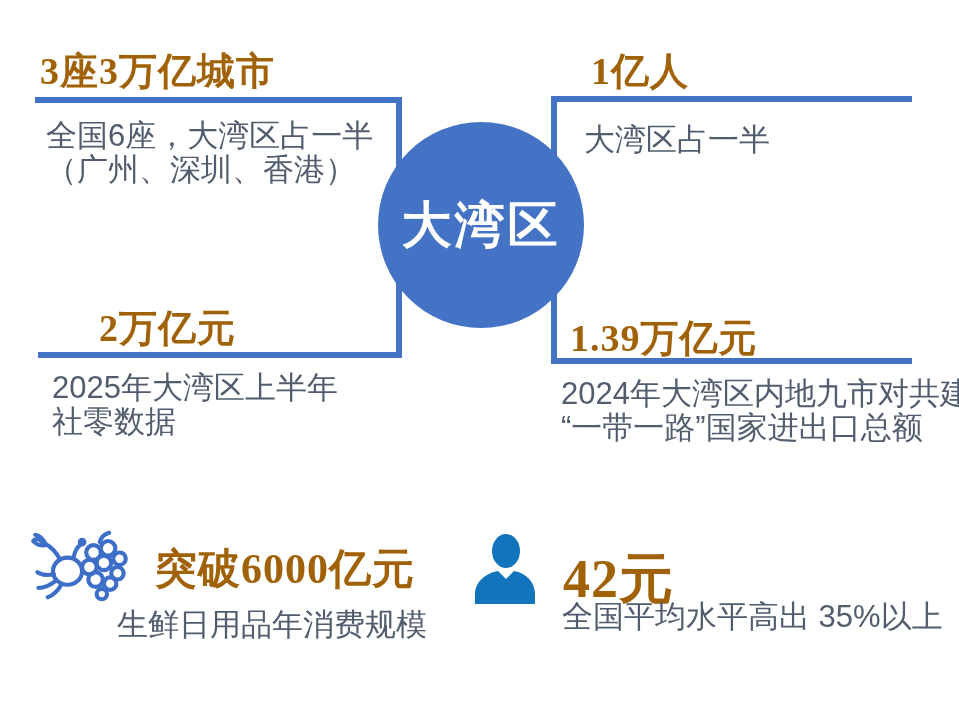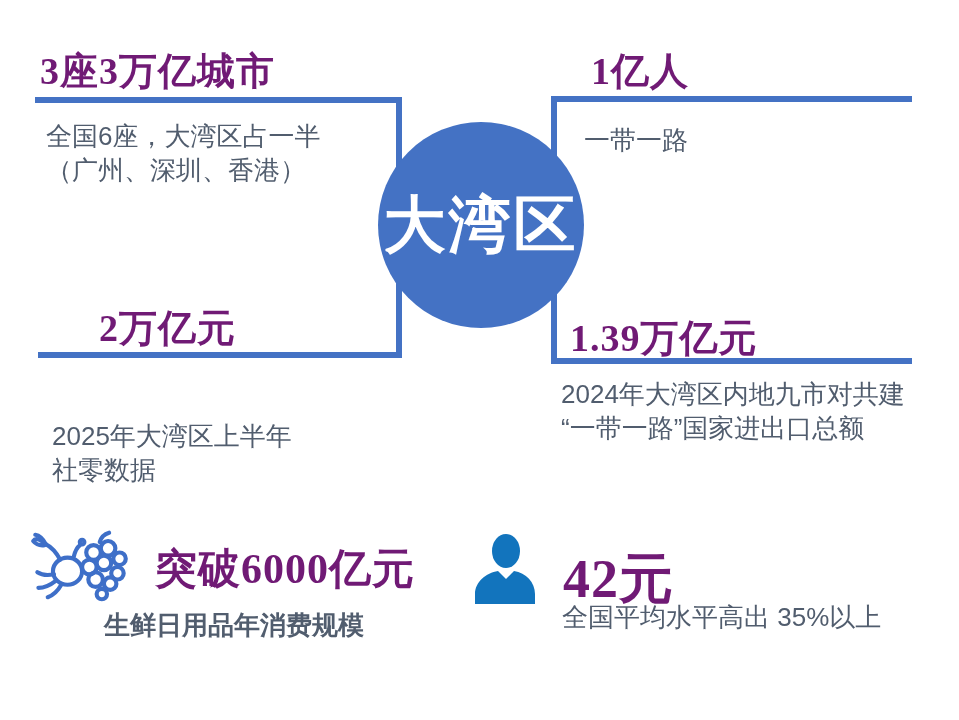--- a/index.html
+++ b/index.html
@@ -2,50 +2,50 @@
 <html><head>
 <meta charset="utf-8">
 <style>
   html,body{margin:0;padding:0;background:#ffffff;}
   .canvas{
     position:relative;width:959px;height:720px;background:#ffffff;
     font-family:"Liberation Sans","DejaVu Sans",sans-serif;overflow:hidden;
   }
   .hline,.vline{position:absolute;background:#4472C4;}
   .headline{
-    position:absolute;color:#701a75;font-weight:700;
+    position:absolute;color:#a16207;font-weight:700;
     font-family:"Liberation Serif","DejaVu Serif",serif;
     white-space:nowrap;letter-spacing:1px;
   }
   .body-text{
-    position:absolute;color:#515D6E;font-size:26px;line-height:34px;
+    position:absolute;color:#515D6E;font-size:31px;line-height:34px;
     white-space:nowrap;
   }
   .circle{
     position:absolute;left:378px;top:122px;width:206px;height:206px;
     border-radius:50%;background:#4472C4;
     display:flex;align-items:center;justify-content:center;z-index:2;
   }
   .circle-label{
-    color:#ffffff;font-size:62px;font-weight:700;letter-spacing:3px;
+    color:#ffffff;font-size:50px;font-weight:700;letter-spacing:3px;
     white-space:nowrap;
   }
   
   .h-tl{left:40px;top:46px;font-size:38px;}
   .h-tr{left:575px;top:46px;font-size:38px;margin-left:16px;}
   .h-ml{left:58px;top:303px;font-size:38px;margin-left:41px;}
   .h-mr{left:570px;top:299px;font-size:38px;margin-top:14px;}
   .h-bl{left:155px;top:541px;font-size:42px;}
   .h-br{left:563px;top:543px;font-size:54px;}
   
   .b-tl{left:46px;top:119px;}
   .b-tr{left:584px;top:123px;}
-  .b-ml{left:52px;top:371px;margin-top:48px;}
+  .b-ml{left:52px;top:371px;}
   .b-mr{left:561px;top:377px;}
-  .b-bl{left:104px;top:608px;font-weight:bold;}
+  .b-bl{left:117px;top:608px;}
   .b-br{left:562px;top:600px;}
   
   .l-tl{left:35px;top:97px;width:367px;height:6px;}
   .l-tr{left:551px;top:96px;width:361px;height:6px;}
   .l-bl{left:38px;top:352px;width:364px;height:6px;}
   .l-br{left:551px;top:358px;width:361px;height:6px;}
   .v-left{left:396px;top:97px;width:6px;height:261px;}
   .v-right{left:551px;top:96px;width:6px;height:268px;}
   .icon{position:absolute;z-index:1;}
   .icon-seafood{left:28px;top:528px;}
@@ -68,21 +68,21 @@
   </div>
 
   <div class="headline h-tl">3座3万亿城市</div>
   <div class="body-text b-tl">
     <div>全国6座，大湾区占一半</div>
     <div>（广州、深圳、香港）</div>
   </div>
 
   <div class="headline h-tr">1亿人</div>
   <div class="body-text b-tr">
-    <div>一带一路</div>
+    <div>大湾区占一半</div>
   </div>
 
   <div class="headline h-ml">2万亿元</div>
   <div class="body-text b-ml">
     <div>2025年大湾区上半年</div>
     <div>社零数据</div>
   </div>
 
   <div class="headline h-mr">1.39万亿元</div>
   <div class="body-text b-mr">

